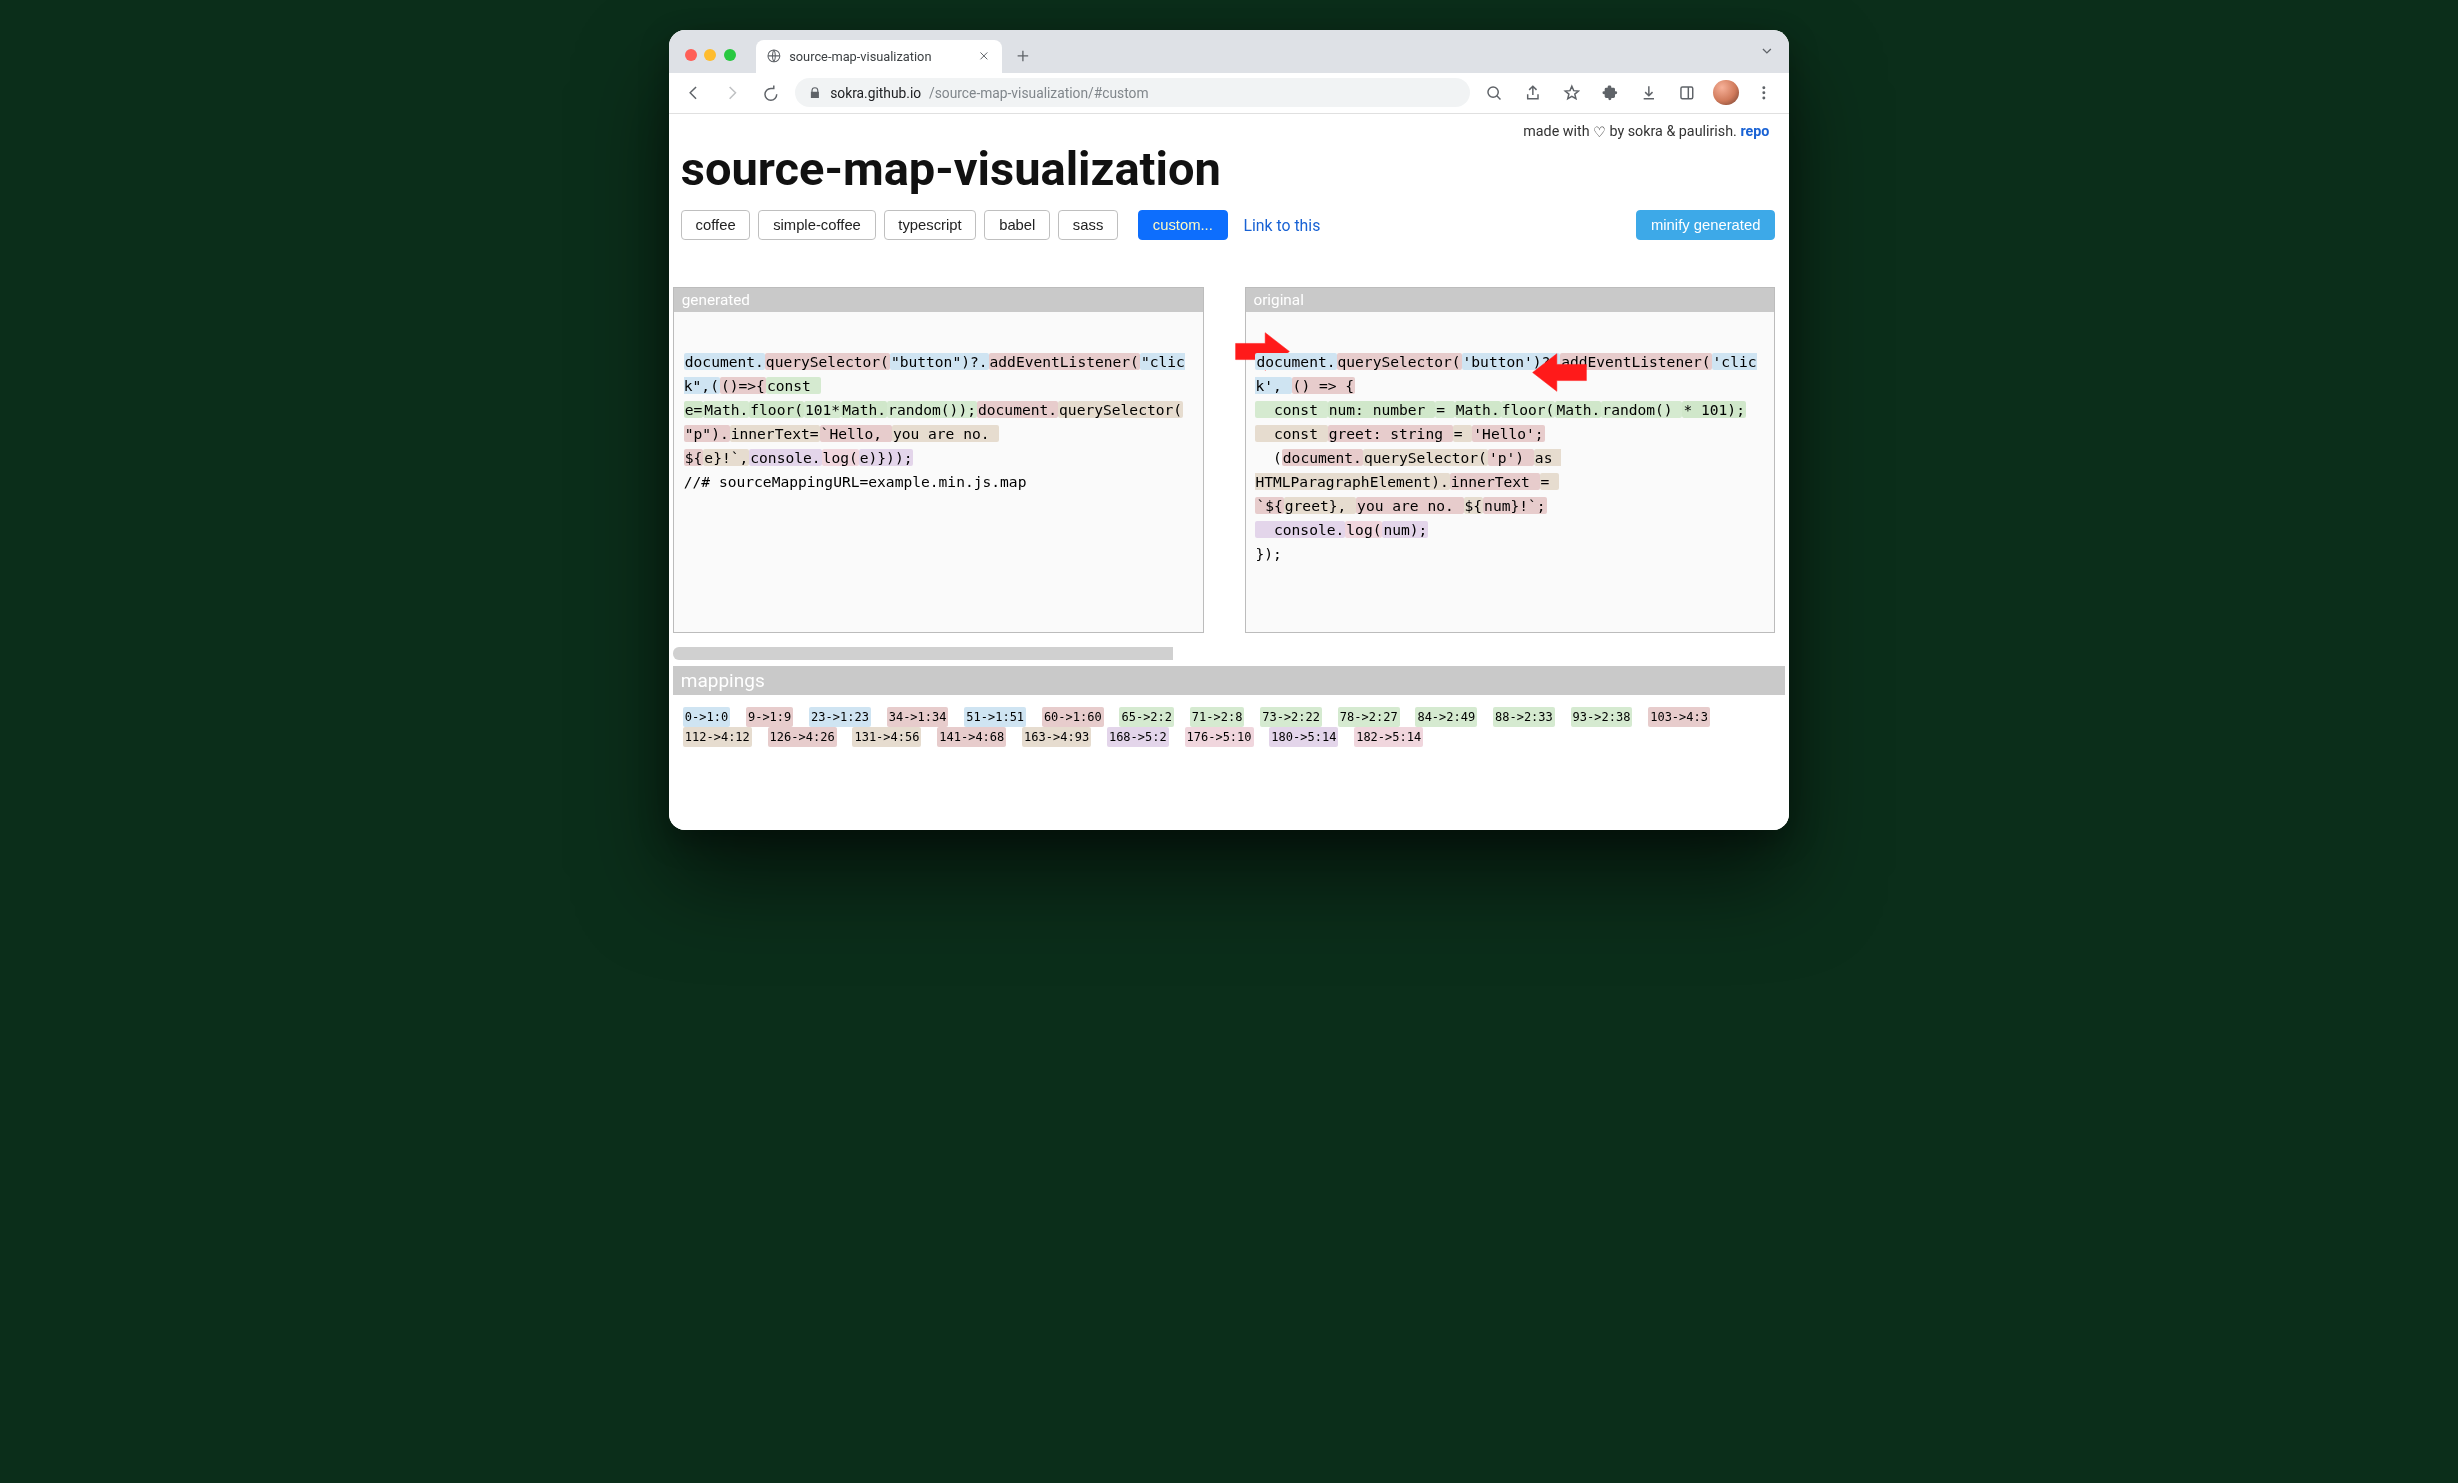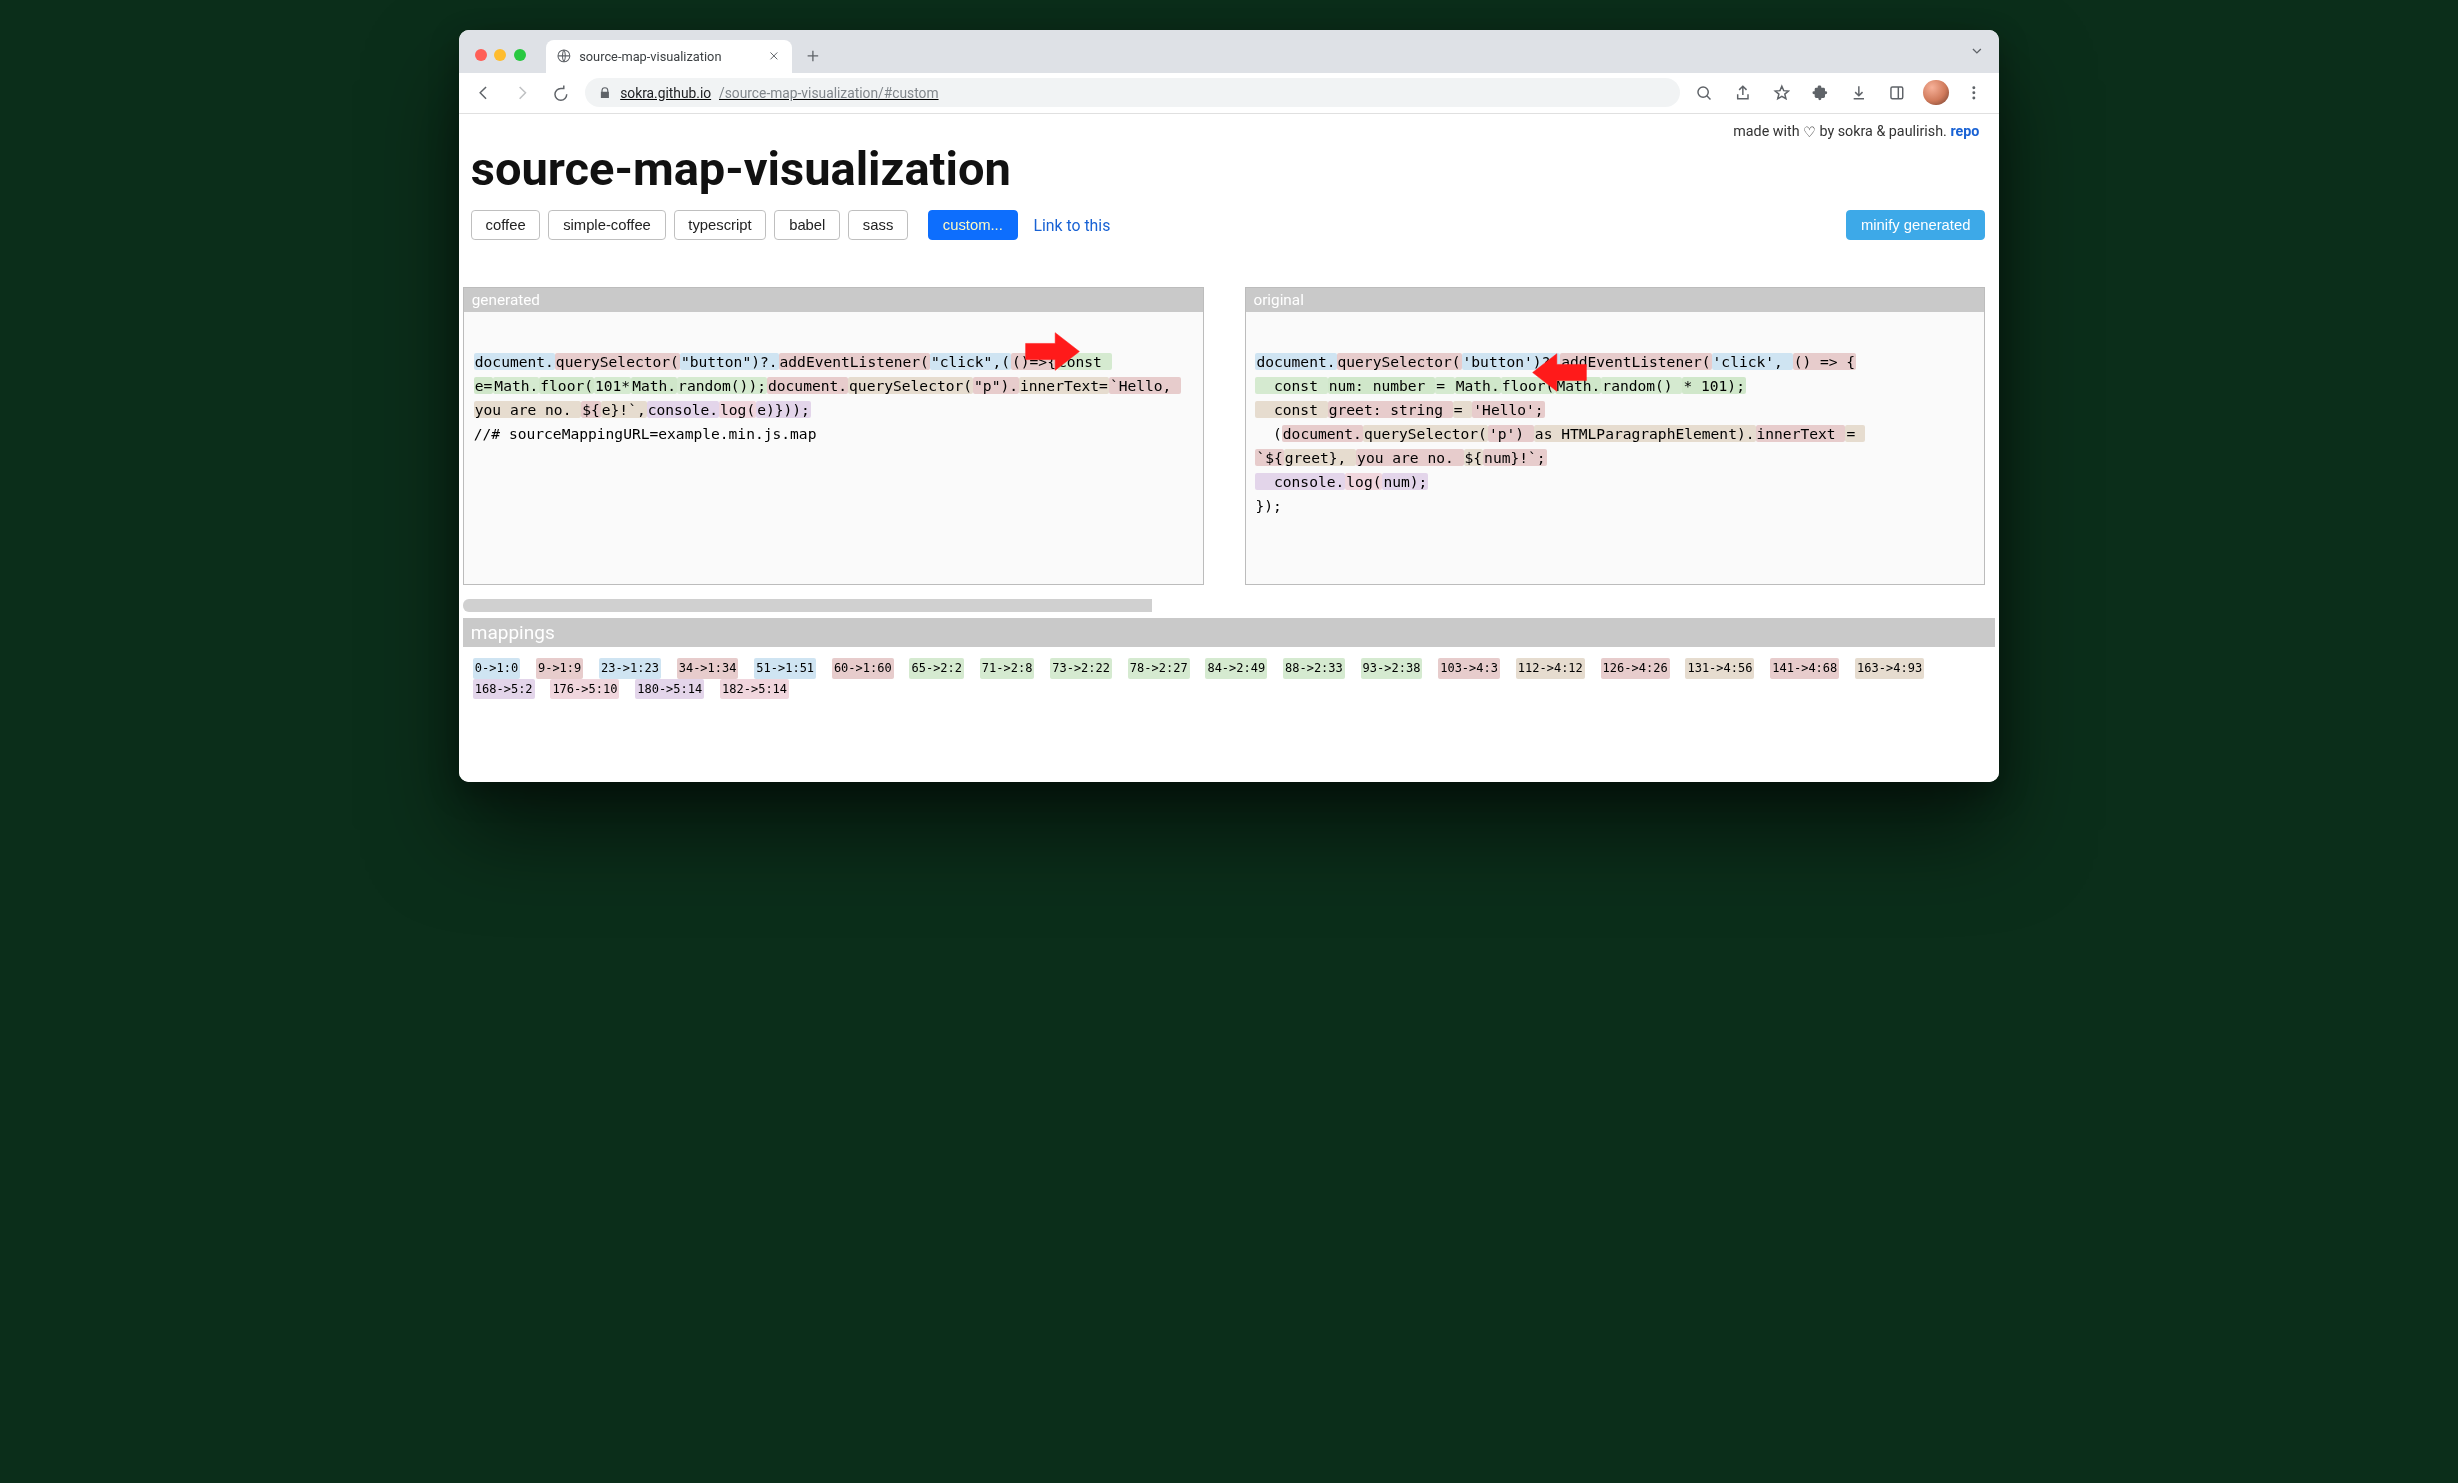--- a/index.html
+++ b/index.html
@@ -30,23 +30,23 @@
   body{
     font-family:-apple-system,BlinkMacSystemFont,"Segoe UI",Roboto,Arial,sans-serif;
     background:#0b2e1a; 
     display:flex;
     align-items:flex-start;
     justify-content:center;
     padding:29.6px 29.6px 59px;
   }
   
   .window{
-    width:1540px;
+    width:1120px;
     background:white;
-    border-radius:10px;
+    border-radius:16px;
     box-shadow:0 49px 89px rgba(0,0,0,.55), 0 9.9px 29.6px rgba(0,0,0,.3);
     overflow:hidden;
   }
   .tabstrip{
     background:var(--chrome-bg);
     height:43px;
     display:flex;
     align-items:flex-end;
     padding:0 9.9px;
     gap:7.9px;
@@ -71,21 +71,21 @@
   .tab .favicon{width:15.8px;height:15.8px;display:flex;align-items:center;justify-content:center;}
   .tab .close{margin-left:auto;color:#5f6368;font-size:12.8px;padding:2px;}
   .newtab-btn{
     width:27.6px;height:27.6px;border-radius:50%;
     display:flex;align-items:center;justify-content:center;
     color:#5f6368;font-size:17.7px;margin-bottom:3px;
   }
   .tabstrip .chev{position:absolute;right:13.8px;top:13.8px;color:#5f6368;}
   .toolbar{
     height:41px;background:white;border-bottom:1px solid #e0e0e0;
-    display:flex;align-items:center;padding:0 9.9px;gap:9px;text-decoration:underline;
+    display:flex;align-items:center;padding:0 9.9px;gap:9px;
   }
   .tb-btn{width:29.6px;height:29.6px;display:flex;align-items:center;justify-content:center;color:#5f6368;border-radius:50%;}
   .tb-btn.disabled{opacity:.4;}
   .omnibox{
     flex:1;background:var(--omnibox);height:29.6px;border-radius:14.8px;
     display:flex;align-items:center;padding:0 13.8px;gap:7.9px;
     font-size:13.8px;color:#202124;
   }
   .omnibox .lock{color:#5f6368;}
   .omnibox .url-dim{color:#80868b;}

